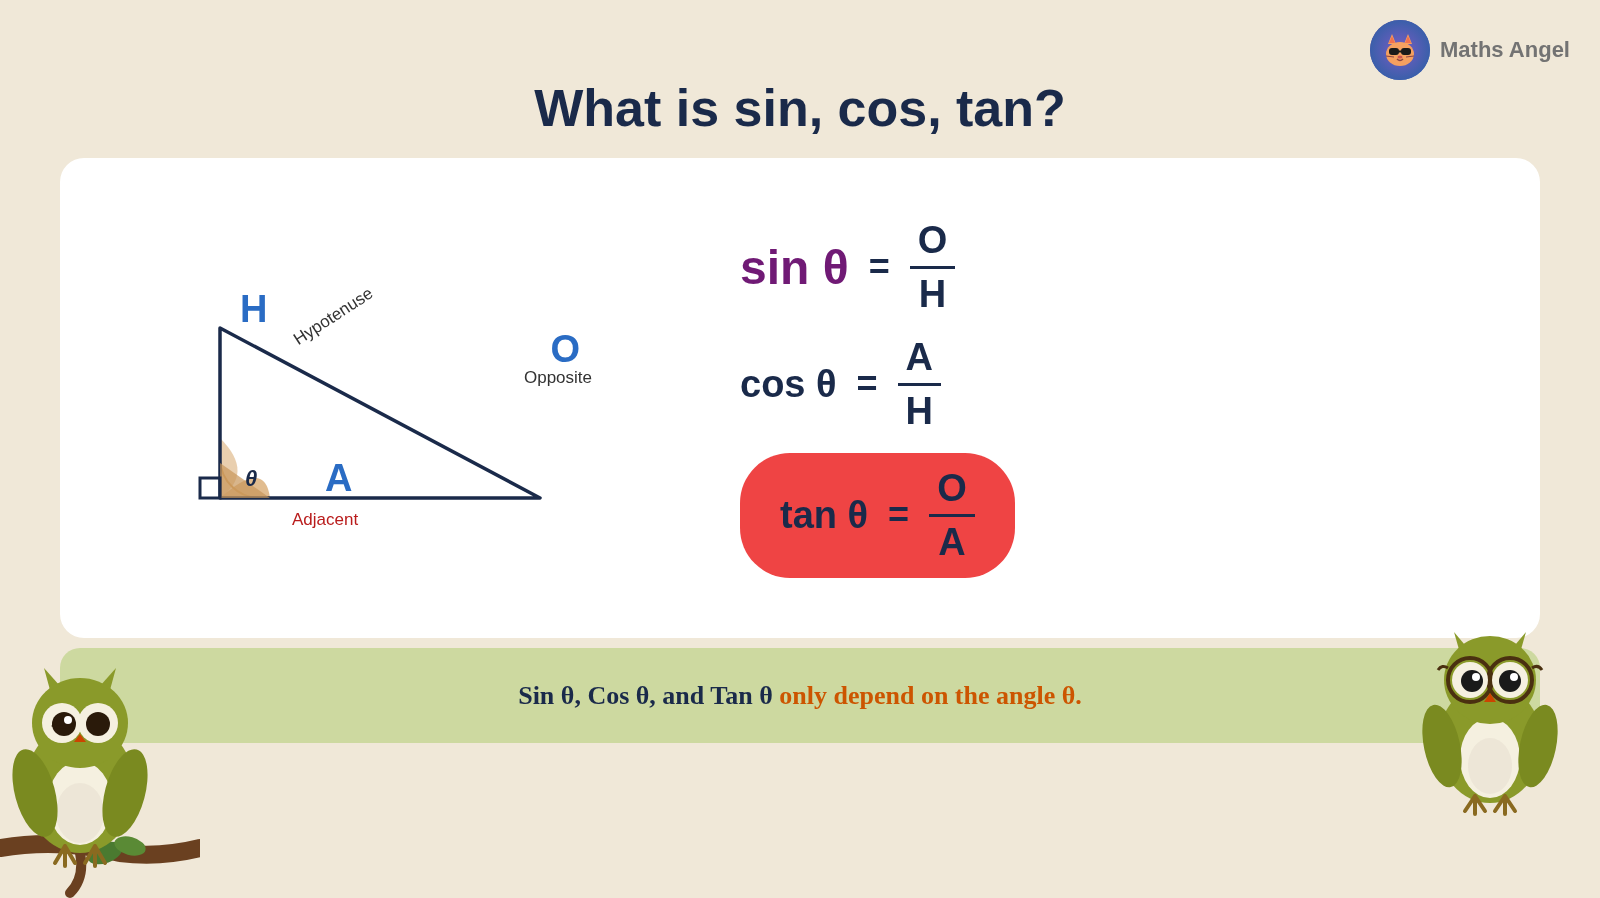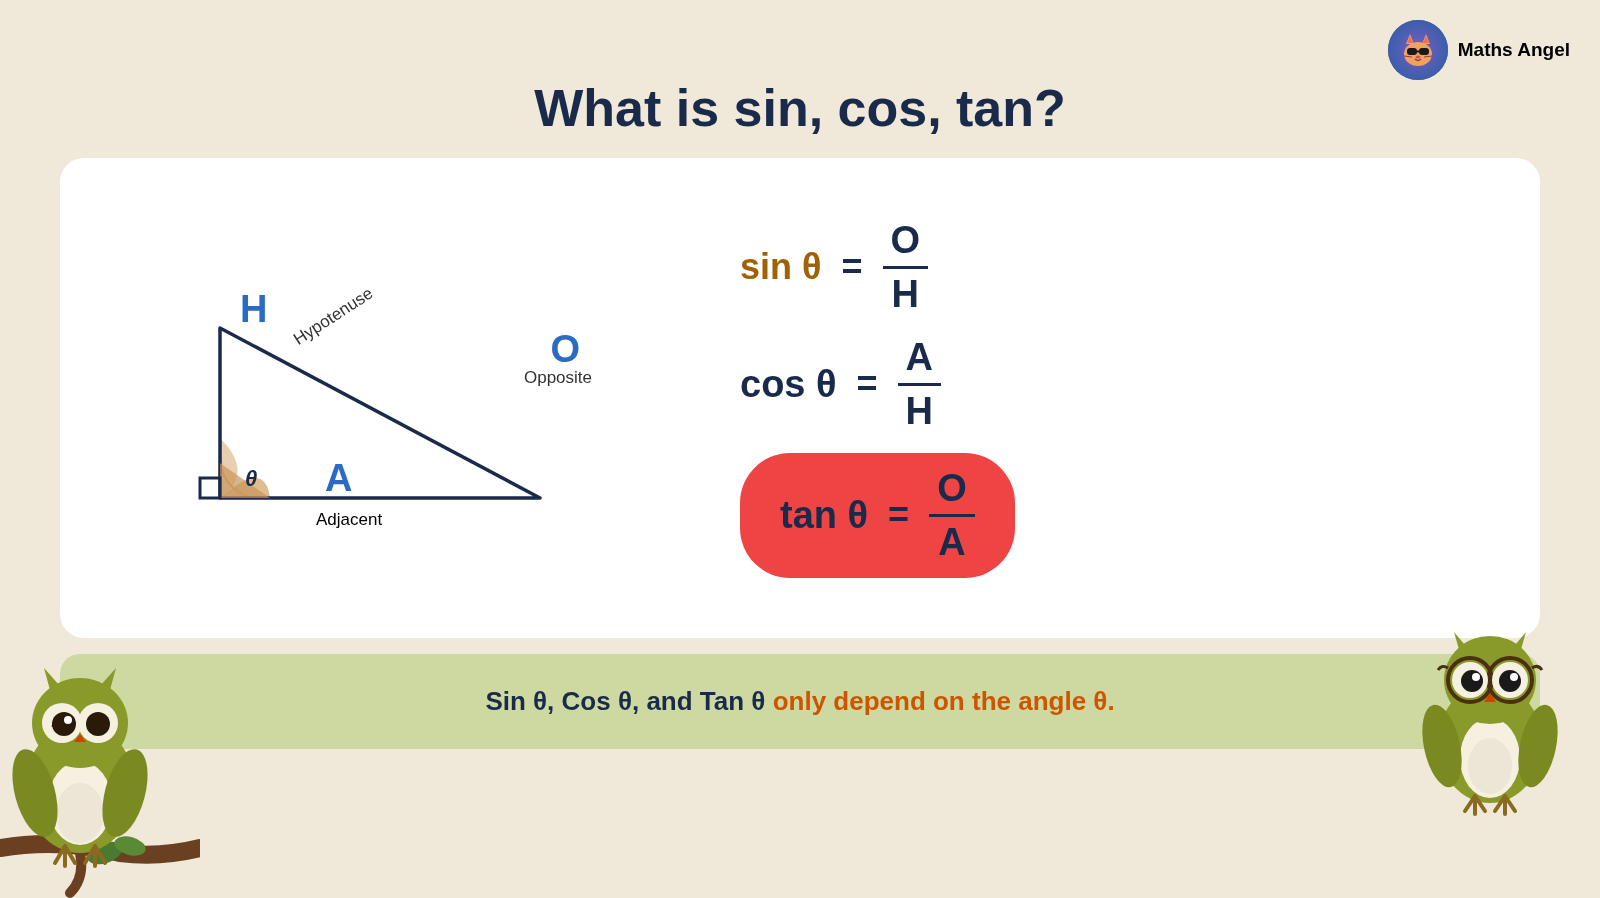--- a/index.html
+++ b/index.html
@@ -38,23 +38,23 @@
       width: 60px;
       height: 60px;
       border-radius: 50%;
       background: linear-gradient(135deg, #6a3d8f, #3a6fcc);
       display: flex;
       align-items: center;
       justify-content: center;
       font-size: 28px;
     }
     .brand-name {
-      font-size: 19px;
+      font-size: 22px;
       font-weight: 700;
-      color: #000000;
+      color: #737373;
     }
 
     
     .main-card {
       margin: 0 60px;
       background: #fff;
       border-radius: 24px;
       padding: 30px 60px 30px 60px;
       display: flex;
       flex-direction: row;
@@ -121,25 +121,26 @@
     }
 
     .equals {
       font-size: 36px;
       font-weight: 700;
       color: #1a2a4a;
     }
 
     
     .bottom-section {
-      margin: 16px 60px 0;
+      margin: 10px 60px 0;
       background: #cdd9a0;
       border-radius: 20px;
       padding: 28px 60px;
       text-align: center;
+      font-family: Liberation Serif, serif;
     }
     .bottom-text {
       font-size: 26px;
       font-weight: 700;
       color: #1a2a4a;
       line-height: 1.5;
     }
     .bottom-text .highlight {
       color: #cc5500;
     }
@@ -230,28 +231,28 @@
       <div style="position:absolute; top:85px; left:130px; font-size:17px; color:#333; font-weight:500; transform:rotate(-33deg); transform-origin:left top;">Hypotenuse</div>
 
       
       <div style="position:absolute; top:80px; right:20px; font-size:38px; font-weight:900; color:#2a6cc4;">O</div>
       
       <div style="position:absolute; top:120px; right:8px; font-size:17px; color:#333; font-weight:500;">Opposite</div>
 
       
       <div style="position:absolute; bottom:48px; left:165px; font-size:38px; font-weight:900; color:#2a6cc4;">A</div>
       
-      <div style="position:absolute; bottom:18px; left:156px; font-size:17px; color:#000000; font-weight:500;">Adjacent</div>
+      <div style="position:absolute; bottom:18px; left:132px; font-size:17px; color:#b91c1c; font-weight:500;">Adjacent</div>
     </div>
   </div>
 
   <div class="formulas">
 
     <div class="formula-row">
-      <span style="font-size:36px; font-weight:700; color:#a16207;">sin θ</span>
+      <span style="font-size:48px; font-weight:700; color:#701a75;">sin θ</span>
       <span class="equals">=</span>
       <div class="fraction">
         <span class="numerator">O</span>
         <span class="denominator">H</span>
       </div>
     </div>
 
     <div class="formula-row">
       <span style="font-size:38px; font-weight:700; color:#1a2a4a;">cos θ</span>
       <span class="equals">=</span>

